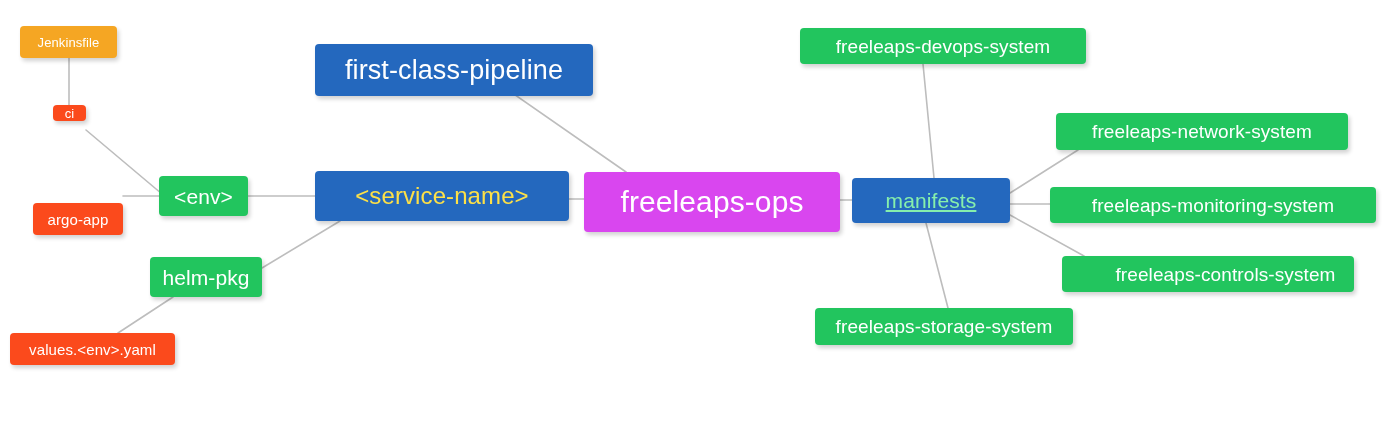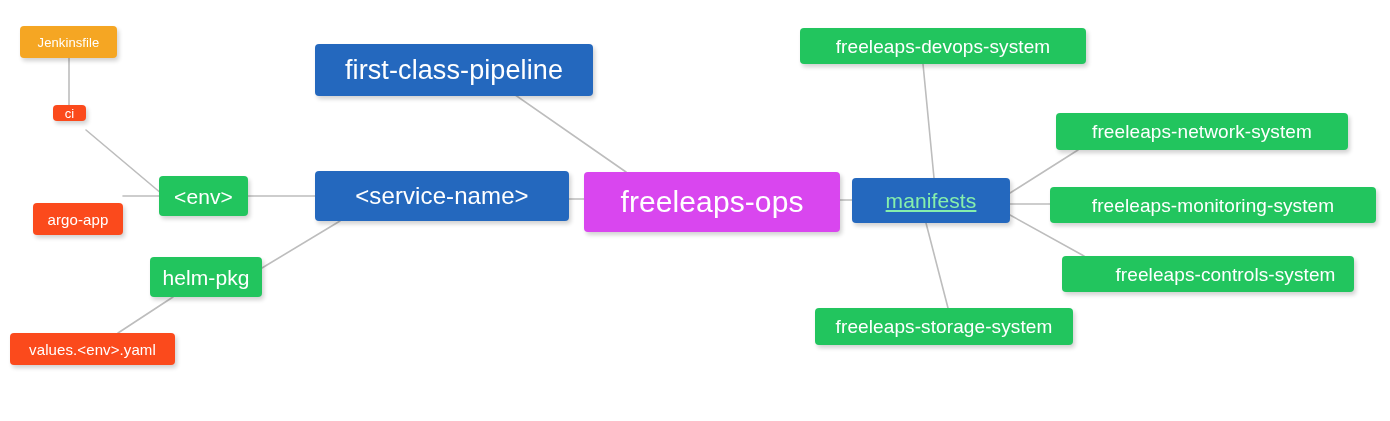--- a/index.html
+++ b/index.html
@@ -95,21 +95,21 @@
       </div>
       <div class="node tier-3" style="left: 159px; top: 176px; width: 89px; height: 40px; background: rgb(34, 197, 94); color: rgb(255, 255, 255);">
         <span class="node-label">&lt;env&gt;</span>
       </div>
       <div class="node tier-3" style="left: 150px; top: 257px; width: 112px; height: 40px; background: rgb(34, 197, 94); color: rgb(255, 255, 255);">
         <span class="node-label">helm-pkg</span>
       </div>
       <div class="node tier-1" style="left: 315px; top: 36px; width: 278px; height: 52px; background: rgb(36, 104, 190); color: rgb(255, 255, 255); margin-top: 8px;">
         <span class="node-label">first-class-pipeline</span>
       </div>
-      <div class="node tier-2" style="left: 315px; top: 171px; width: 254px; height: 50px; background: rgb(36, 104, 190); color: #ffffff;">
+      <div class="node tier-2" style="left: 315px; top: 171px; width: 254px; height: 50px; background: rgb(36, 104, 190); color: #fde047;">
         <span class="node-label">&lt;service-name&gt;</span>
       </div>
       <div class="node tier-root" style="left: 584px; top: 172px; width: 256px; height: 60px; background: #d946ef; color: rgb(255, 255, 255);">
         <span class="node-label">freeleaps-ops</span>
       </div>
       <div class="node tier-3" style="left: 852px; top: 178px; width: 158px; height: 45px; background: rgb(36, 104, 190); color: #86efac; text-decoration: underline;">
         <span class="node-label">manifests</span>
       </div>
       <div class="node tier-4" style="left: 800px; top: 28px; width: 286px; height: 36px; background: rgb(34, 197, 94); color: rgb(255, 255, 255);">
         <span class="node-label">freeleaps-devops-system</span>

